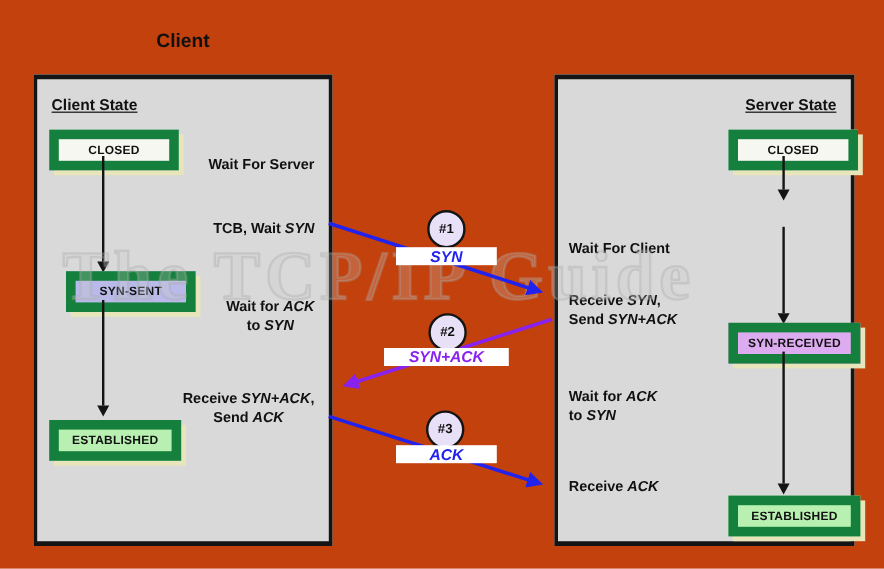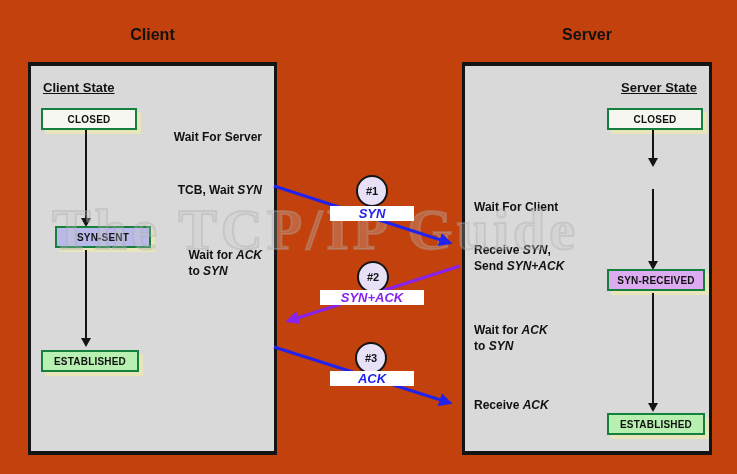--- a/index.html
+++ b/index.html
@@ -13,36 +13,36 @@
   }
   .panel{
     position:absolute;top:62px;height:385px;background:#d9d9d9;
     border:3px solid #141414;border-top-width:4px;border-bottom-width:4px;
   }
   .panel-header{
     position:absolute;top:14px;font-size:13px;font-weight:bold;
     text-decoration:underline;color:#111;
   }
   .state-box{
-    position:absolute;width:92px;height:18px;border:2px solid #15803d;
+    position:absolute;width:92px;height:18px;border:8px solid #15803d;
     display:flex;align-items:center;justify-content:center;
     font-size:10px;font-weight:bold;color:#111;letter-spacing:.2px;
     box-shadow:4px 4px 0 0 #e9e5bb;
   }
   .varrow{position:absolute;width:2px;background:#141414;}
   .varrow::after{
     content:"";position:absolute;bottom:-9px;left:-4px;
     border-left:5px solid transparent;border-right:5px solid transparent;
     border-top:9px solid #141414;
   }
   .annot{
     position:absolute;font-size:12px;font-weight:bold;color:#111;
     line-height:1.3;white-space:nowrap;
   }
-  .annot.right{text-align:left;}
+  .annot.right{text-align:center;}
   .badge{
     position:absolute;width:28px;height:28px;border-radius:50%;
     border:2.5px solid #141414;background:#e7e0f7;
     display:flex;align-items:center;justify-content:center;
     font-size:11px;font-weight:bold;color:#111;
   }
   .msg-label{
     position:absolute;text-align:center;font-size:13px;font-weight:bold;
     font-style:italic;background:#ffffff;padding:0 2px;white-space:nowrap;
   }
@@ -55,38 +55,38 @@
     font-family:Liberation Serif, serif;
   }
   svg.arrows{position:absolute;left:0;top:0;pointer-events:none;}
 </style>
 </head>
 <body>
 
 <div class="canvas">
 
   <div class="col-title" style="left:28px;width:249px;">Client</div>
-  <div class="col-title" style="left:462px;width:250px;">Server</div>
 
   <div class="panel" style="left:28px;width:243px;">
     <div class="panel-header" style="left:12px;">Client State</div>
 
     <div class="state-box" style="left: 10px; top: 42px; background-color: rgb(247, 247, 242);">CLOSED</div>
 
     <div class="varrow" style="left:54px;top:64px;height:88px;"></div>
 
     <div class="state-box" style="left: 24px; top: 160px; background-color: rgb(185, 186, 233);">SYN-SENT</div>
 
     <div class="varrow" style="left:54px;top:184px;height:88px;"></div>
 
     <div class="state-box" style="left: 10px; top: 284px; width: 94px; background-color: rgb(183, 240, 176);">ESTABLISHED</div>
 
     <div class="annot right" style="right:12px;top:64px;"><span>Wait For Server</span></div>
     <div class="annot right" style="right:12px;top:101px;"><br><span>TCB, Wait </span><i>SYN</i></div>
     <div class="annot right" style="right:12px;top:182px;"><span>Wait for </span><i>ACK</i><br><span>to </span><i>SYN</i></div>
+    <div class="annot right" style="right:12px;top:259px;"><span>Receive </span><i>SYN+ACK</i><span>,</span><br><span>Send </span><i>ACK</i></div>
   </div>
 
   <div class="panel" style="left:462px;width:244px;">
     <div class="panel-header" style="right:12px;">Server State</div>
 
     <div class="state-box" style="left: 142px; top: 42px; background-color: rgb(247, 247, 242);">CLOSED</div>
 
     <div class="varrow" style="left:187px;top:64px;height:28px;"></div>
 
 

